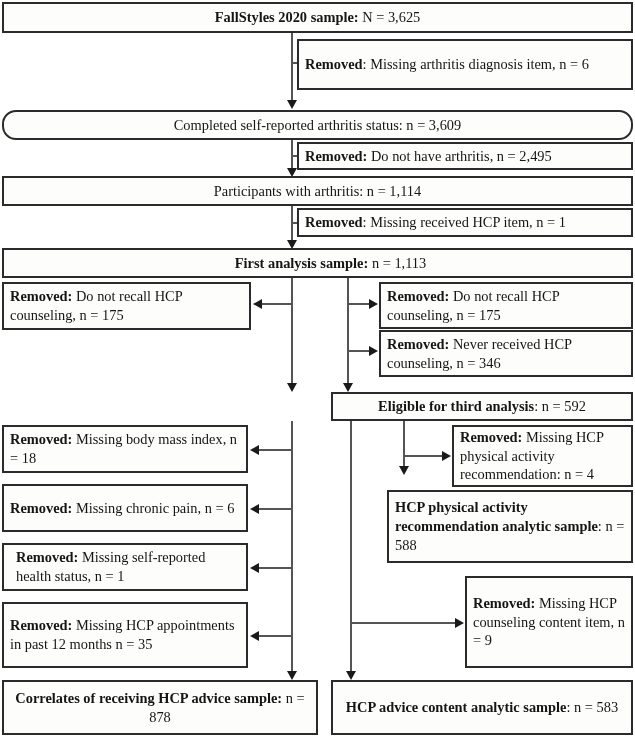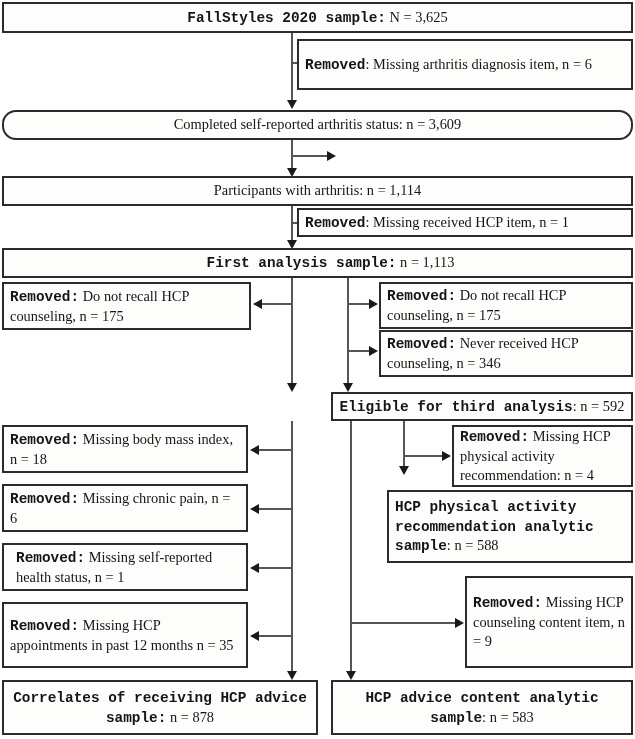--- a/index.html
+++ b/index.html
@@ -35,21 +35,21 @@
     display: flex;
     align-items: center;
     justify-content: center;
   }
   .box.vcenter-left {
     display: flex;
     align-items: center;
     justify-content: flex-start;
   }
   .box .txt { display: block; width: 100%; }
-  b, .bold { font-weight: bold; font-family: Liberation Mono, monospace; }
+  b, .bold { font-weight: bold; }
 
   
   .vline {
     position: absolute;
     width: 2px;
     background: #555555;
   }
   .hline {
     position: absolute;
     height: 2px;
@@ -98,20 +98,23 @@
 
   <div class="box center vcenter" style="left:2px; top:110px; width:631px; height:30px;border-radius:14px;">
     <span class="txt"><b></b><span>Completed self-reported arthritis status: n = 3,609</span></span>
   </div>
 
   <div class="vline" style="left:291px; top:140px; height:33px;"></div>
   <div class="arrow-down" style="left:287px; top:168px;"></div>
   <div class="hline" style="left:291px; top:155px; width:42px;"></div>
   <div class="arrow-right" style="left:327px; top:151px;"></div>
 
+  <div class="box vcenter-left" style="left:297px; top:142px; width:336px; height:28px;">
+    <span class="txt"><b>Removed:</b><span> Do not have arthritis, n = 2,495</span></span>
+  </div>
 
   <div class="box center vcenter" style="left:2px; top:176px; width:631px; height:30px;">
     <span class="txt"><b></b><span>Participants with arthritis: n = 1,114</span></span>
   </div>
 
   <div class="vline" style="left:291px; top:206px; height:39px;"></div>
   <div class="arrow-down" style="left:287px; top:240px;"></div>
   <div class="hline" style="left:291px; top:222px; width:42px;"></div>
   <div class="arrow-right" style="left:327px; top:218px;"></div>
 

